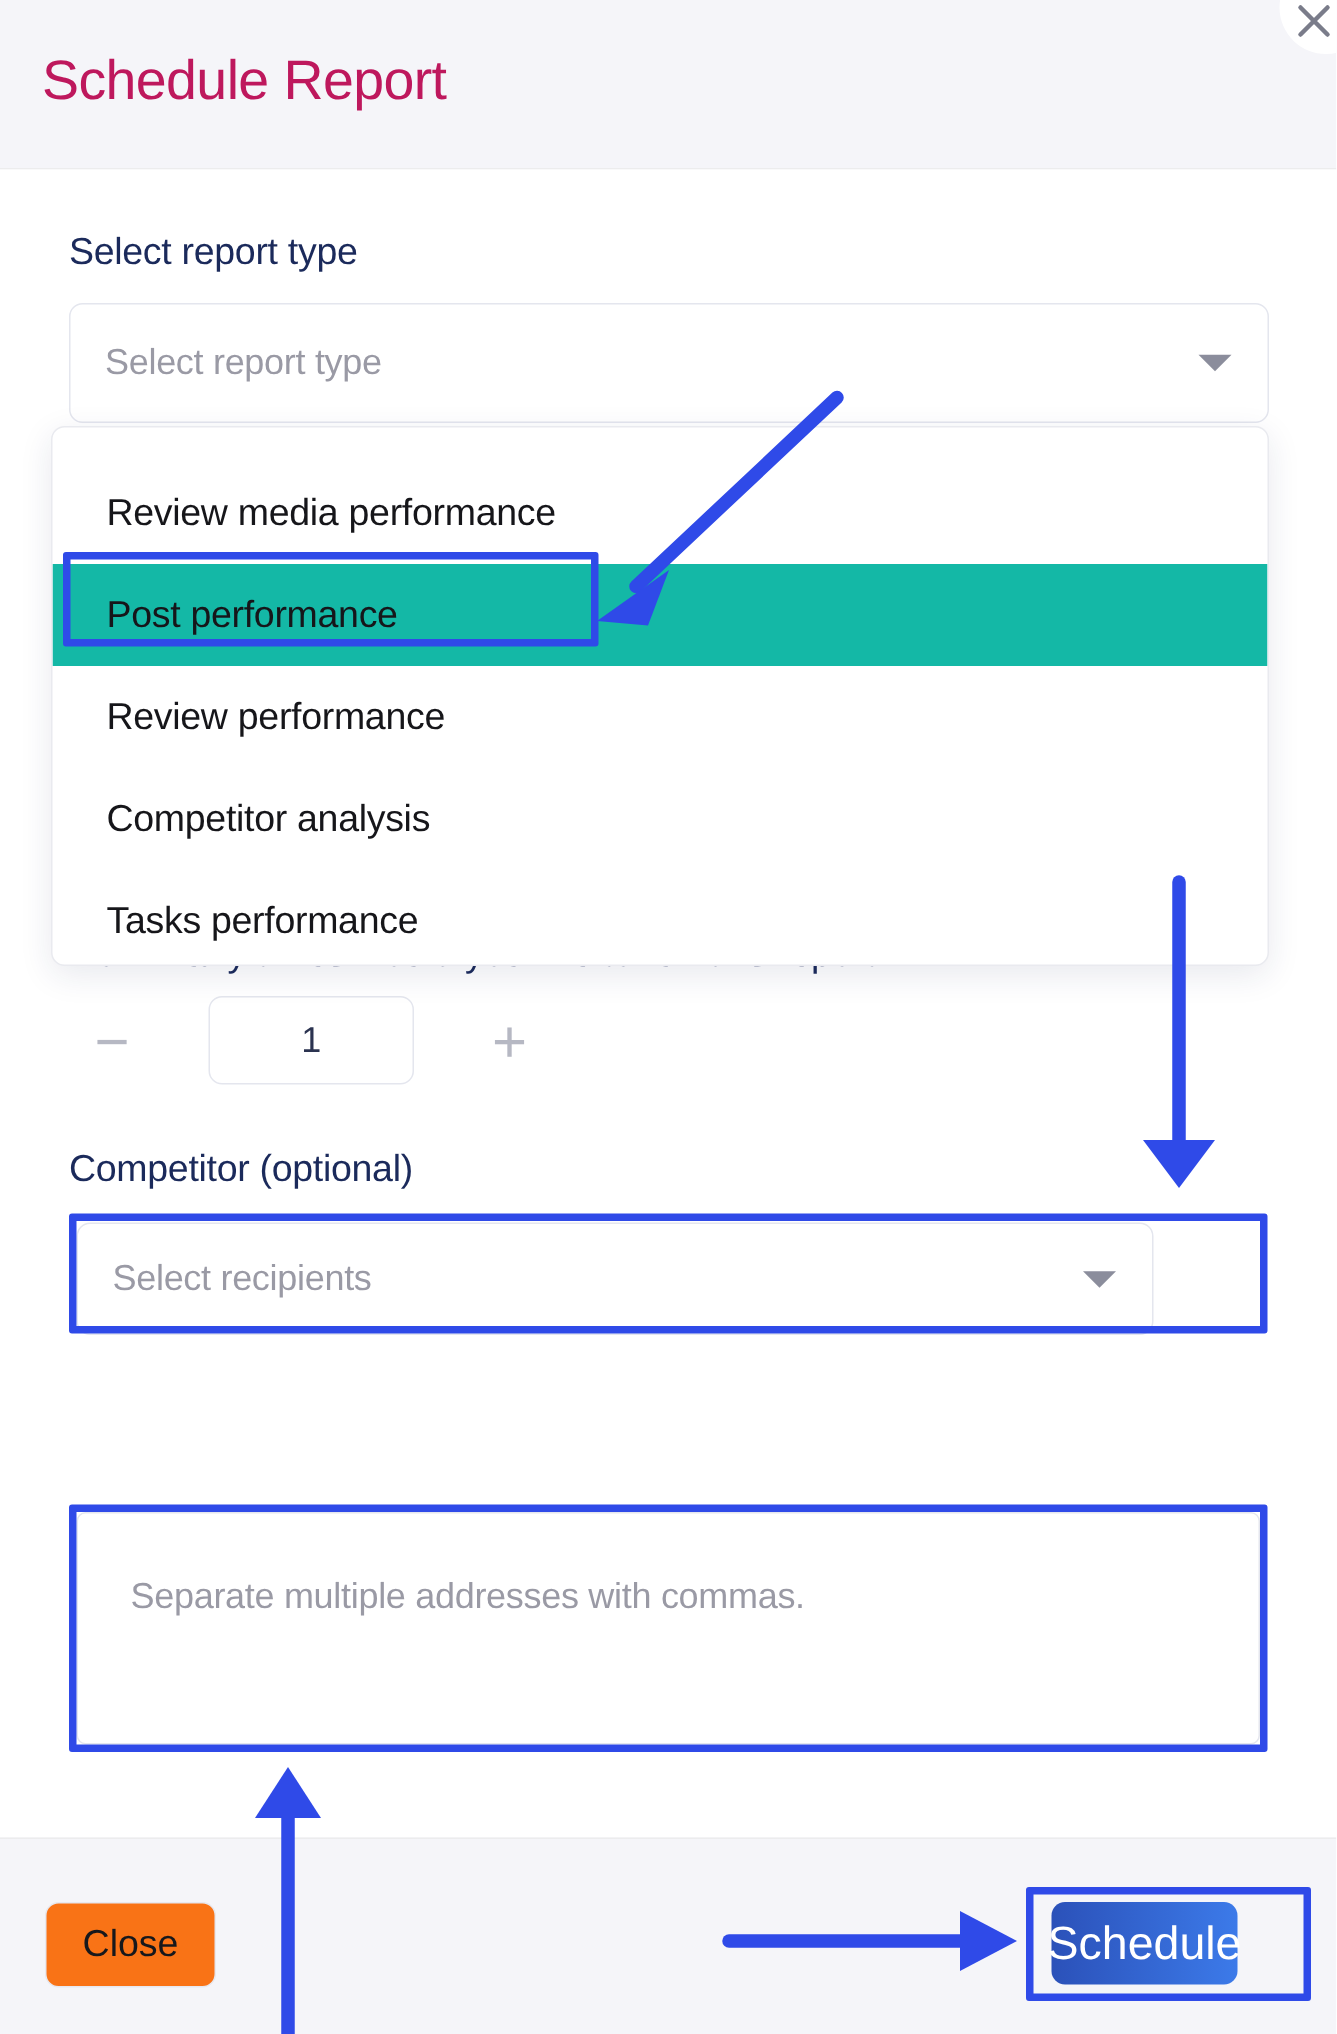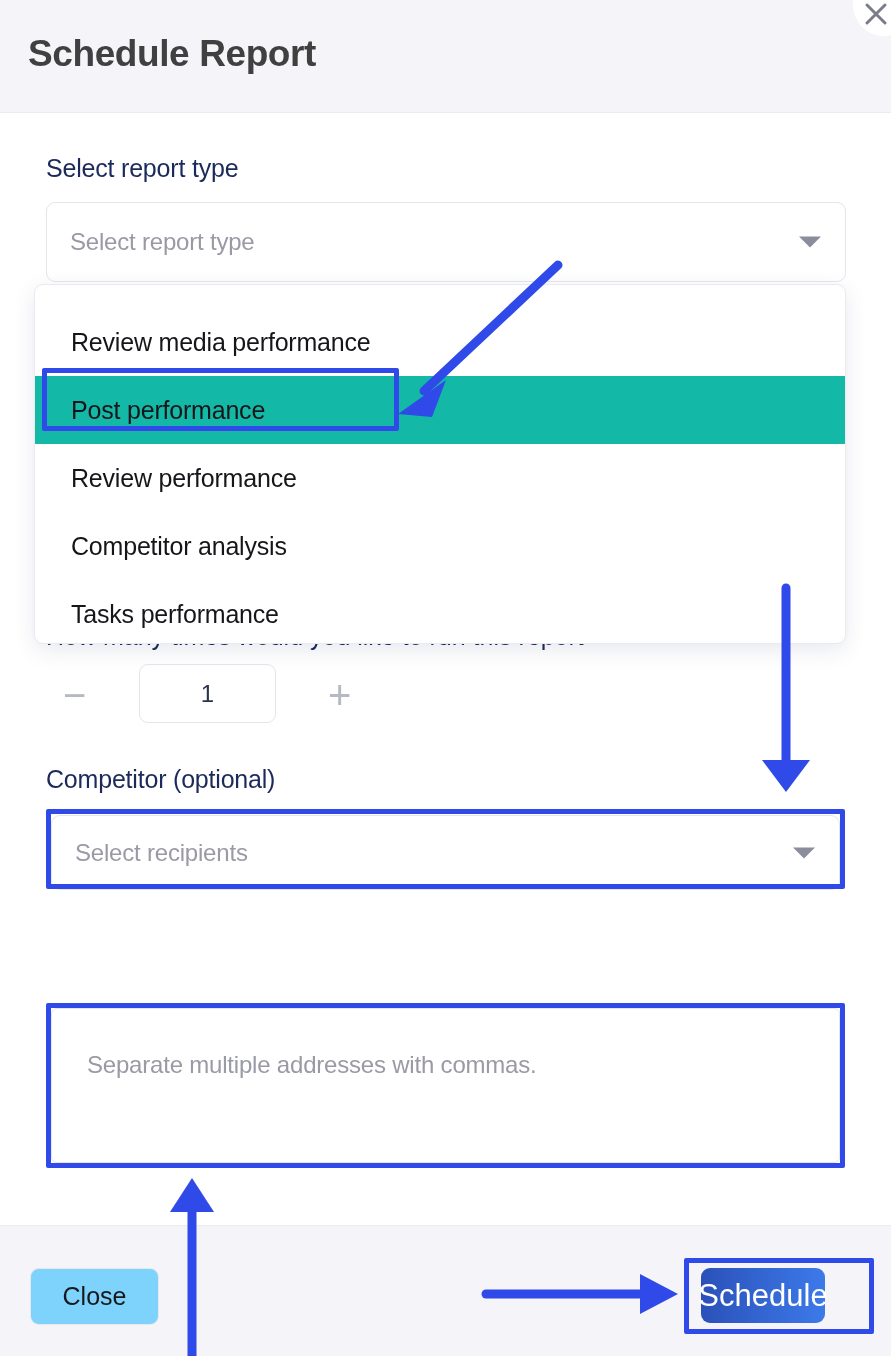--- a/index.html
+++ b/index.html
@@ -27,23 +27,23 @@
     width: 891px;
     height: 113px;
     background: #f5f5f9;
     border-bottom: 1px solid #ececed;
   }
   .modal-title {
     position: absolute;
     left: 28px;
     top: 33px;
     font-size: 37px;
-    font-weight: 700;
+    font-weight: 400;
     letter-spacing: -0.4px;
-    color: #404040;
+    color: #be185d;
     white-space: nowrap;
   }
   .close-badge {
     position: absolute;
     right: -24px;
     top: -26px;
     width: 62px;
     height: 62px;
     background: #ffffff;
     border-radius: 50%;
@@ -178,23 +178,23 @@
     left: 0; top: 1225px;
     width: 891px;
     height: 131px;
     background: #f5f5f9;
     border-top: 1px solid #ececed;
   }
   .btn-close {
     position: absolute;
     left: 30px;
     top: 42px;
-    width: 129px;
+    width: 114px;
     height: 57px;
-    background: #7dd3fc;
+    background: #f97316;
     border: 1px solid #e7e8ef;
     border-radius: 9px;
     display: flex;
     align-items: center;
     justify-content: center;
     font-size: 25px;
     color: #17181c;
   }
   .btn-schedule {
     position: absolute;
@@ -261,21 +261,21 @@
       <div class="dd-option">Competitor analysis</div>
       <div class="dd-option">Tasks performance</div>
     </div>
 
     <div class="stepper-btn" style="left:63px; top:562px;">−</div>
     <div class="stepper-input" style="left:139px; top:551px; width:137px; height:59px;">1</div>
     <div class="stepper-btn" style="left:328px; top:562px;">+</div>
 
     <div class="field-label" style="left:46px; top:652px;">Competitor (optional)</div>
 
-    <div class="select-box" style="left:51px; top:702px; width:789px; height:75px;">
+    <div class="select-box" style="left:51px; top:702px; width:718px; height:75px;">
       <span class="select-placeholder">Select recipients</span>
       <span class="caret"></span>
     </div>
 
 
     <div class="textarea-box" style="left:51px; top:895px; width:789px; height:155px;">
       <span class="textarea-placeholder">Separate multiple addresses with commas.</span>
     </div>
 
   </div>

